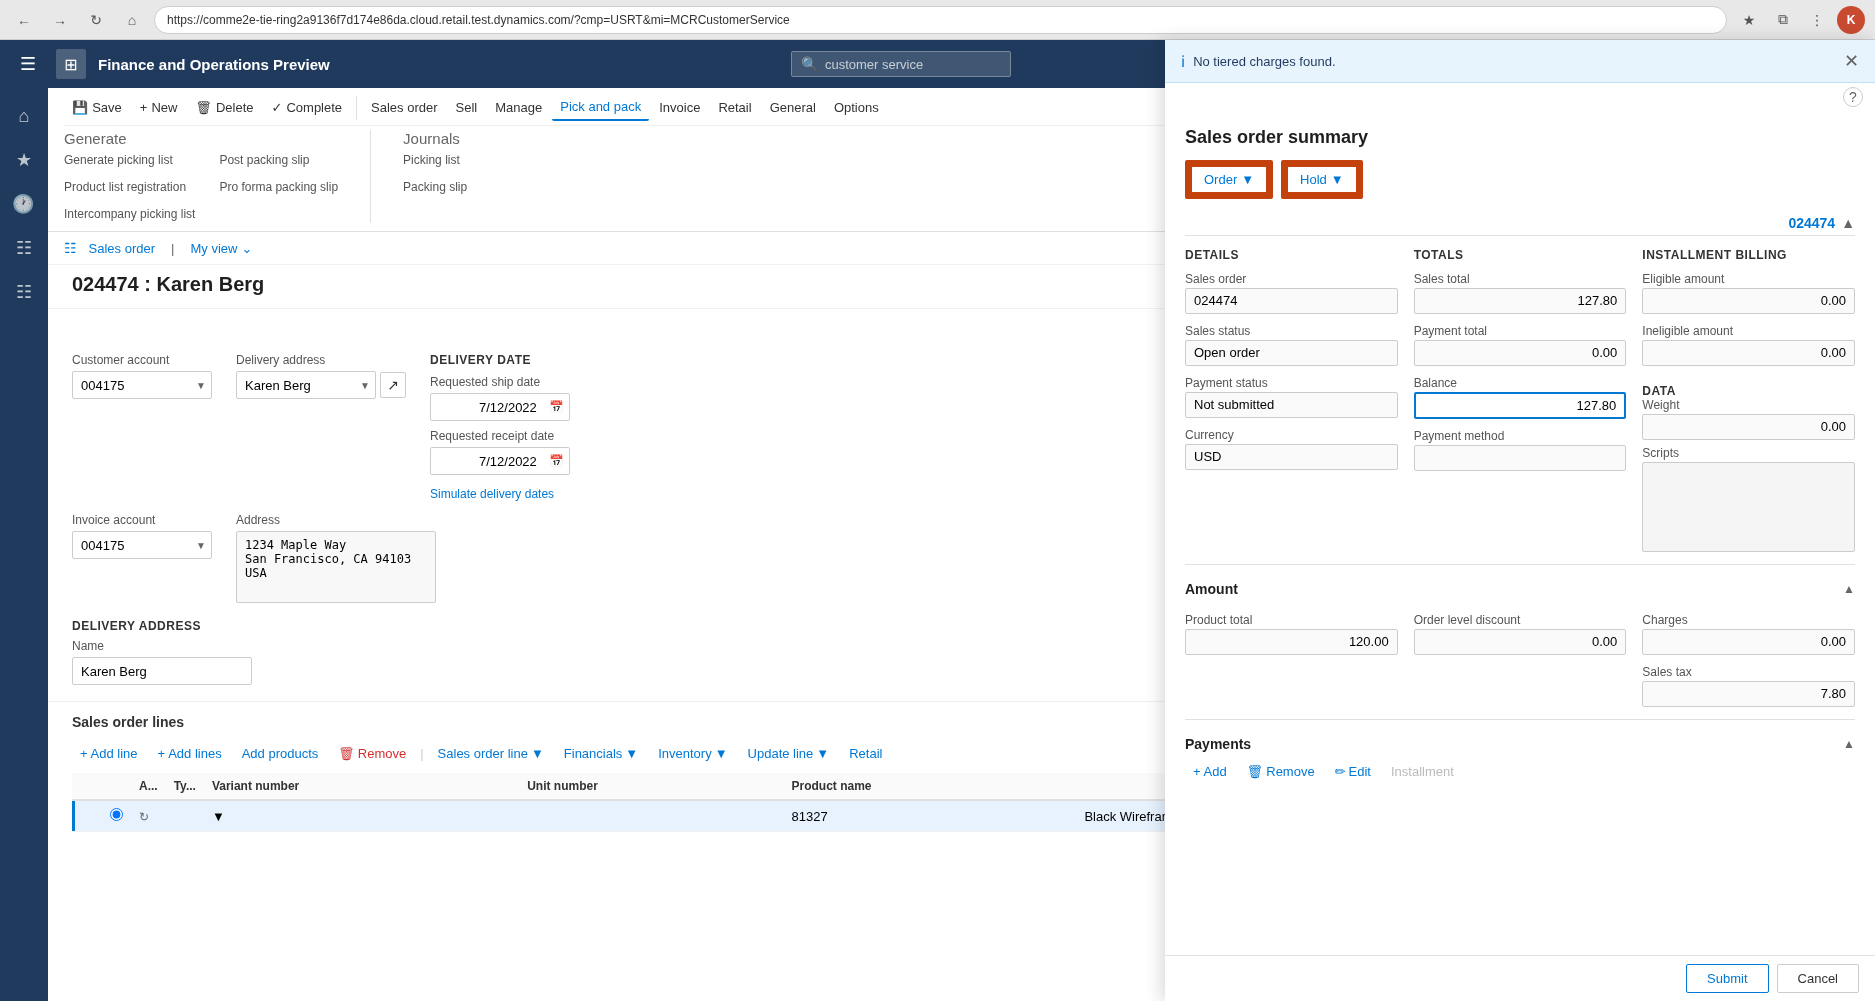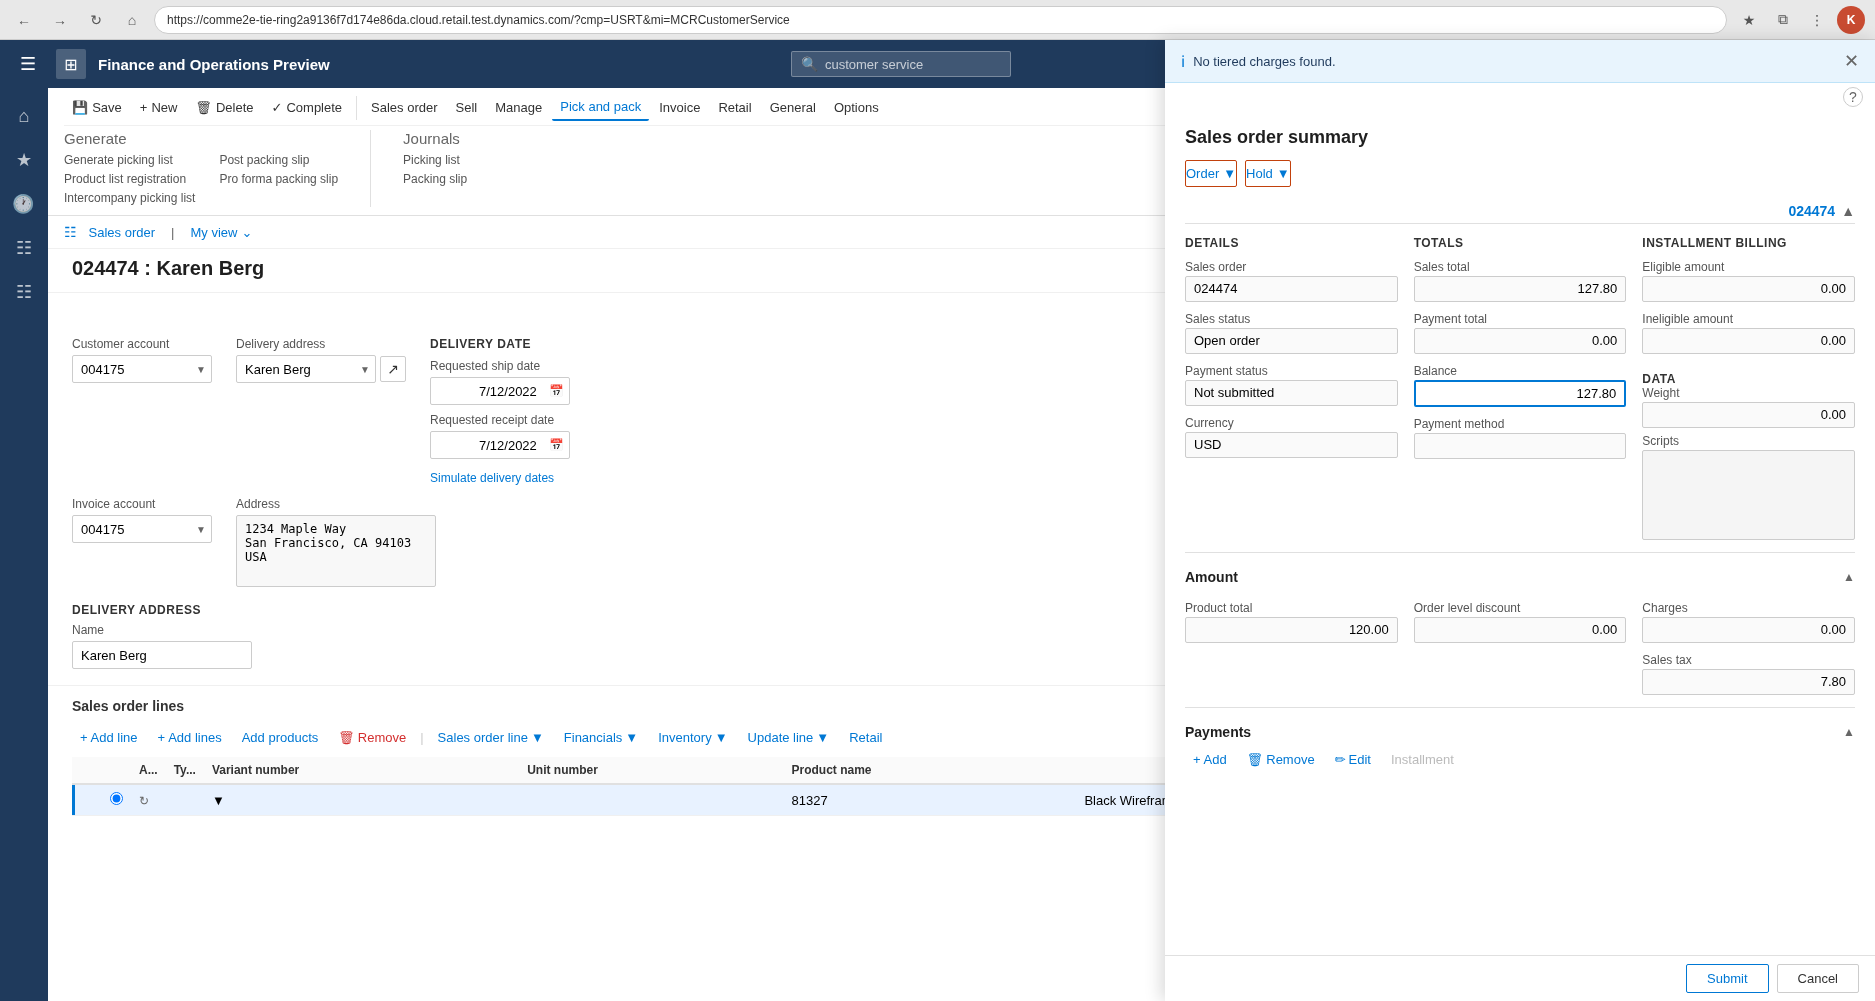--- a/index.html
+++ b/index.html
@@ -156,21 +156,21 @@
       gap: 24px;
       padding: 4px 0 8px;
       border-top: 1px solid #f0f0f0;
       margin-top: 4px;
     }
     .ribbon-group { display: flex; flex-direction: column; gap: 2px; }
     .ribbon-group-title {
       font-size: 15px; color: #666; font-weight: 500;
       padding-bottom: 2px;
     }
-    .ribbon-group-items { display: flex; flex-direction: column; gap: 1px; }
+    .ribbon-group-items { display: flex; flex-direction: column; gap: 9px; }
     .ribbon-sub-btn {
       padding: 2px 0;
       background: none; border: none; cursor: pointer;
       font-size: 12px; color: #555; text-align: left;
       white-space: nowrap;
     }
 
     
     .page-content {
       flex: 1;
@@ -338,22 +338,22 @@
     }
     .panel-title {
       font-size: 18px; font-weight: 600; color: #1f1f1f;
       margin-bottom: 12px;
     }
     .panel-actions {
       display: flex; gap: 8px; margin-bottom: 16px;
     }
     .panel-action-btn {
       display: flex; align-items: center; gap: 4px;
-      padding: 5px 0; background: none;
-      border: 1px solid #c2410c; cursor: pointer;
+      padding: 5px 12px; background: none;
+      border: 7px solid #c2410c; cursor: pointer;
       font-size: 13px; color: #0078d4; border-radius: 2px;
     }
 
     
     .order-number {
       text-align: right; color: #0078d4;
       font-size: 14px; font-weight: 600;
       margin-bottom: 4px;
       display: flex; justify-content: flex-end; align-items: center; gap: 6px;
     }

